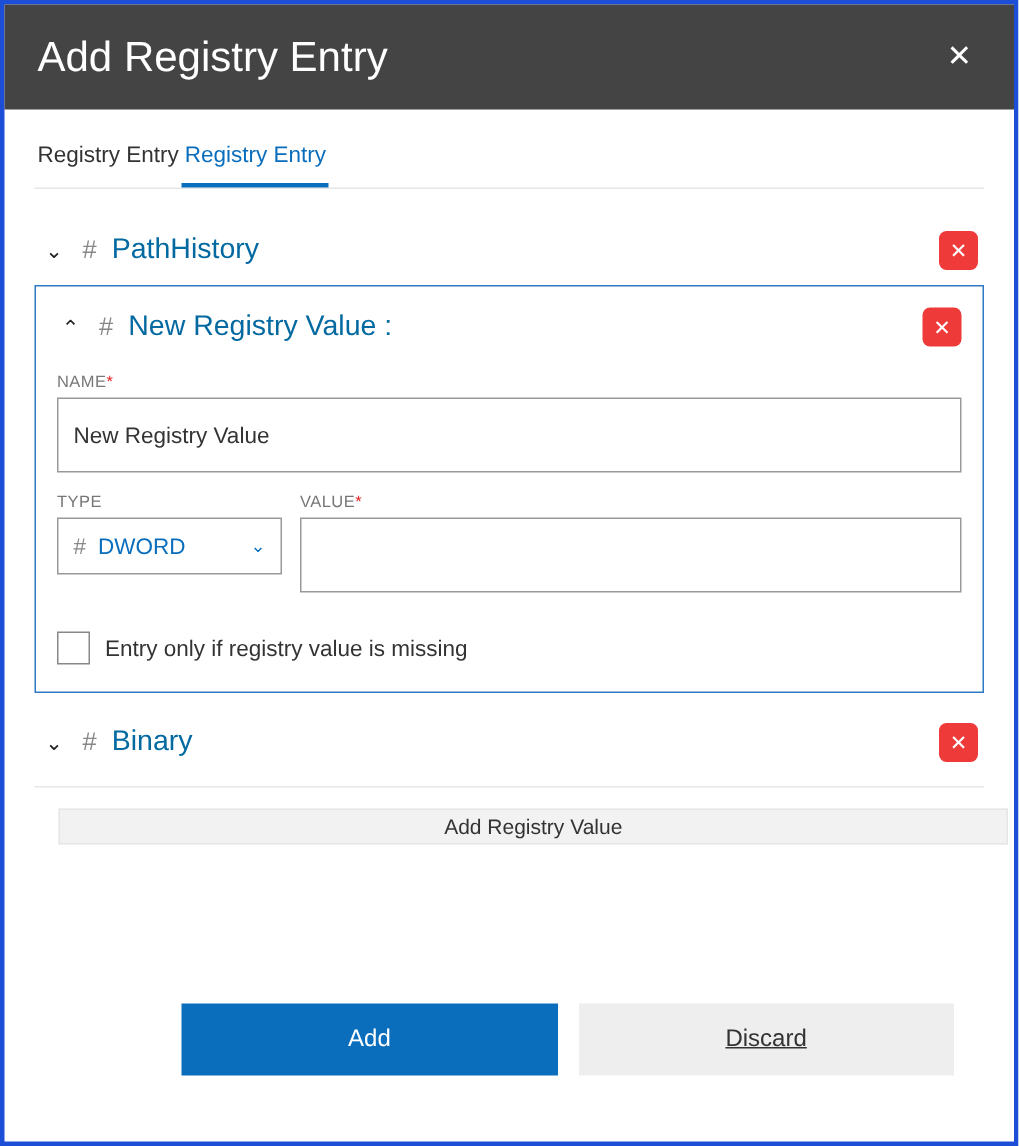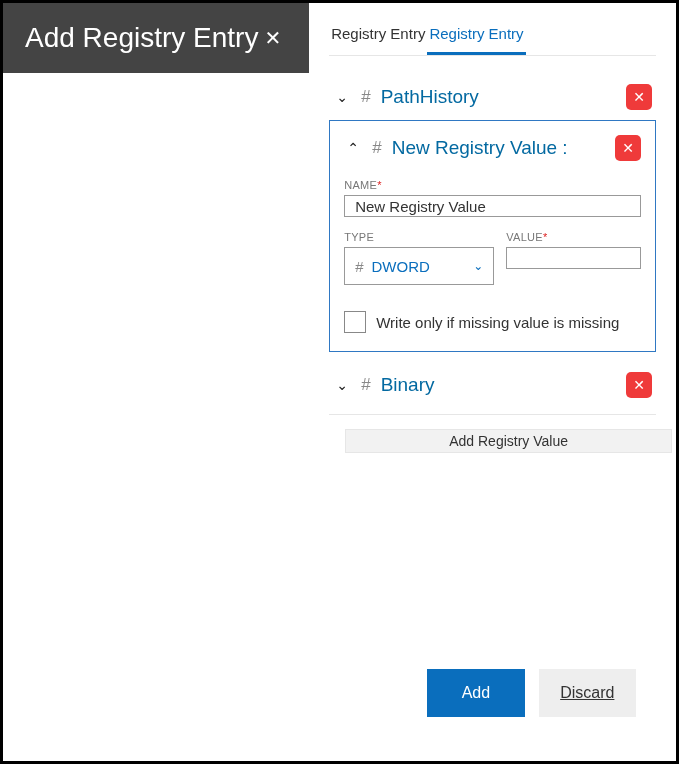--- a/index.html
+++ b/index.html
@@ -1,21 +1,21 @@
 <!DOCTYPE html>
 <html><head>
 <meta charset="utf-8">
 <style>
   * { box-sizing: border-box; font-family: "Segoe UI", Arial, sans-serif; }
   body { margin: 0; background: #fff; }
   .window {
     width: 679px; height: 764px;
-    border: 3px solid #000000;
+    border: 3px solid #1d4ed8;
     background: #fff;
-    display: flex; 
+    display: flex; flex-direction: column;
     position: relative;
   }
   .titlebar {
     background: #444444;
     color: #fff;
     height: 70px;
     display: flex; align-items: center;
     padding: 0 22px;
     justify-content: space-between;
   }
@@ -59,21 +59,21 @@
     margin: 0 0 10px 0;
   }
   .field-label {
     font-size: 11px; letter-spacing: .3px;
     color: #777; text-transform: uppercase;
     margin: 14px 0 4px 0;
   }
   .req { color: #d22; }
   .text-input {
     width: 100%;
-    height: 22px;
+    height: 50px;
     border: 1px solid #999;
     padding: 0 10px;
     font-size: 15px;
     color: #333;
     background: #fff;
   }
   .row2 { display: flex; gap: 12px; }
   .col-type { width: 150px; }
   .col-val  { flex: 1; }
   .select-box {
@@ -178,21 +178,21 @@
           <div class="col-val">
             <div class="field-label">
               <span>VALUE</span><span class="req">*</span>
             </div>
             <input class="text-input" type="text" value="" style="">
           </div>
         </div>
 
         <div class="chk-row">
           <div class="chk"></div>
-          <span class="chk-label">Write only if missing value is missing</span>
+          <span class="chk-label">Entry only if registry value is missing</span>
         </div>
       </div>
 
       <div class="item-row">
         <span class="chev">⌄</span>
         <span class="hash">#</span>
         <span class="item-title">Binary</span>
         <div class="del-btn">
           <span>✕</span>
         </div>

